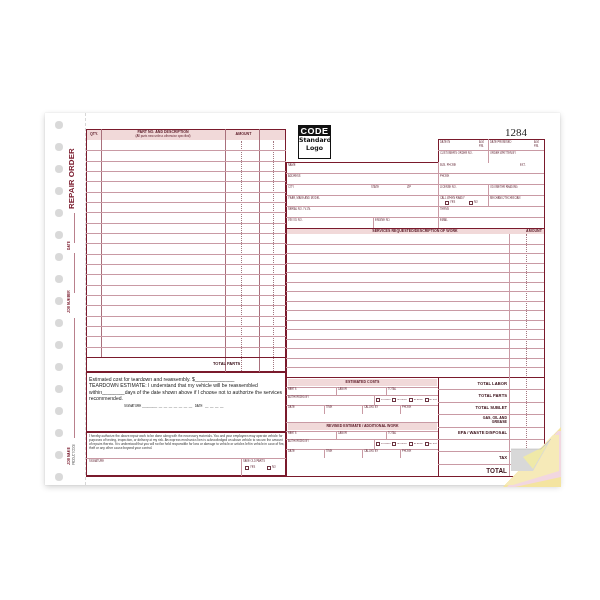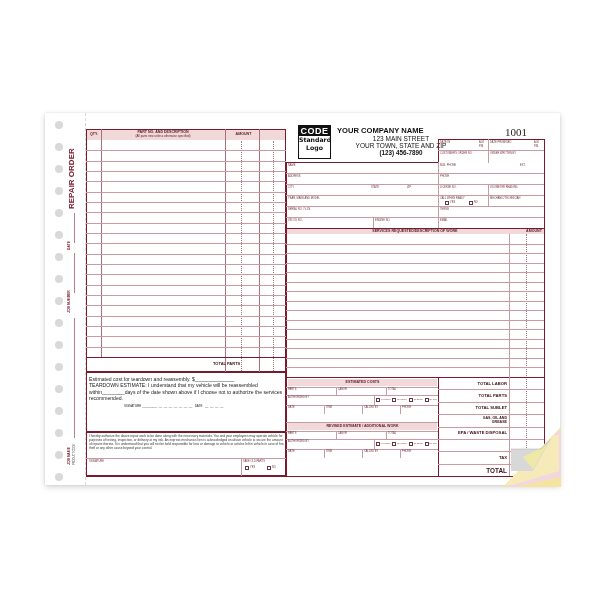--- a/index.html
+++ b/index.html
@@ -141,27 +141,21 @@
   <div class="vline" style="left:196px; top:345px; height:18px;"></div>
   <div class="tiny" style="left:198px; top:347px;">SAVE OLD PARTS</div>
   <div class="tiny" style="left:200px; top:353px;"><span class="chk"></span><span>YES</span></div>
   <div class="tiny" style="left:222px; top:353px;"><span class="chk"></span><span>NO</span></div>
 
   <div class="logo">
     <div class="free">CODE</div>
     <div class="std">Standard</div>
     <div class="std">Logo</div>
   </div>
-  <div class="company">
-    <div class="name">YOUR COMPANY NAME</div>
-    <div class="addr">123 MAIN STREET</div>
-    <div class="addr">YOUR TOWN, STATE AND ZIP</div>
-    <div class="phone">(123) 456-7890</div>
-  </div>
-  <div class="formno">1001</div>
+  <div class="formno">1284</div>
 
   <div style="position:absolute; left:241px; top:49px; width:152px; height:0; border-top:1.5px solid #7a1a2c;"></div>
   <div style="position:absolute; left:393px; top:26px; width:0; height:24px; border-left:1.5px solid #7a1a2c;"></div>
   <div style="position:absolute; left:393px; top:26px; width:107px; height:0; border-top:1.5px solid #7a1a2c;"></div>
   <div style="position:absolute; left:499px; top:26px; width:0; height:337px; border-left:1.5px solid #7a1a2c;"></div>
   <div style="position:absolute; left:241px; top:49px; width:0; height:314px; border-left:1.5px solid #7a1a2c;"></div>
 
   <div class="vline" style="left:443px; top:26px; height:24px;"></div>
   <div class="tiny" style="left:395px; top:28px;">DATE IN</div>
   <div class="tiny" style="left:434px; top:28px;">A.M.</div>

